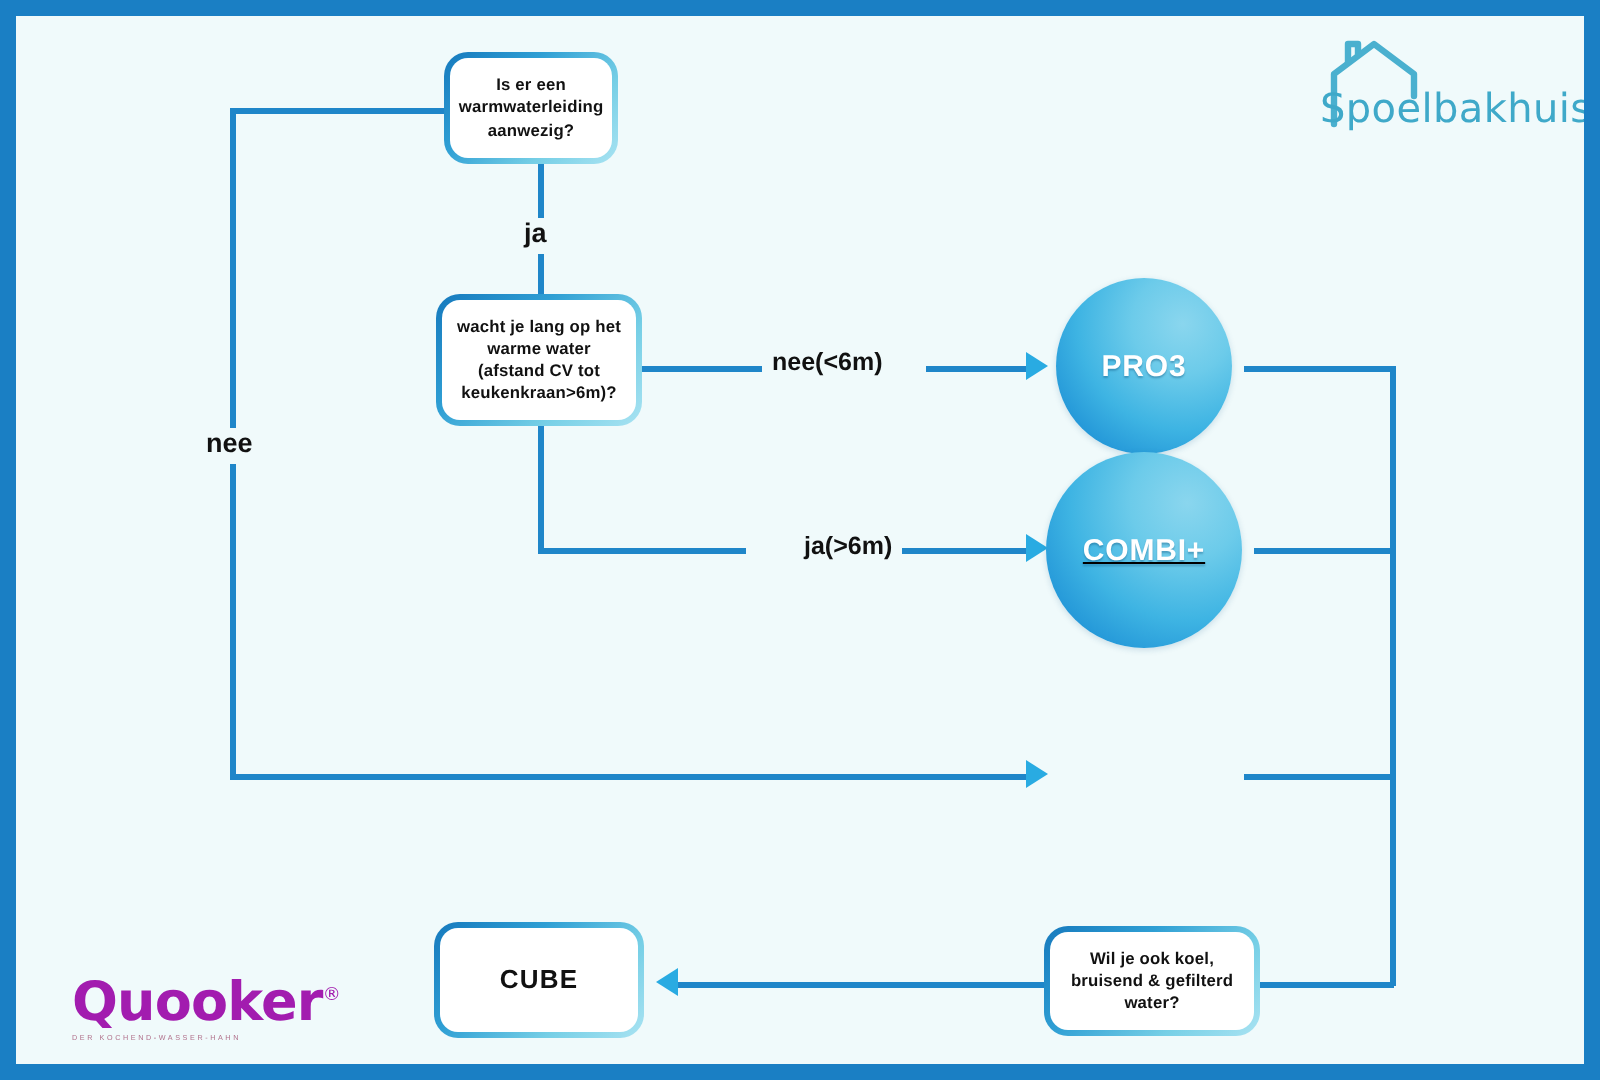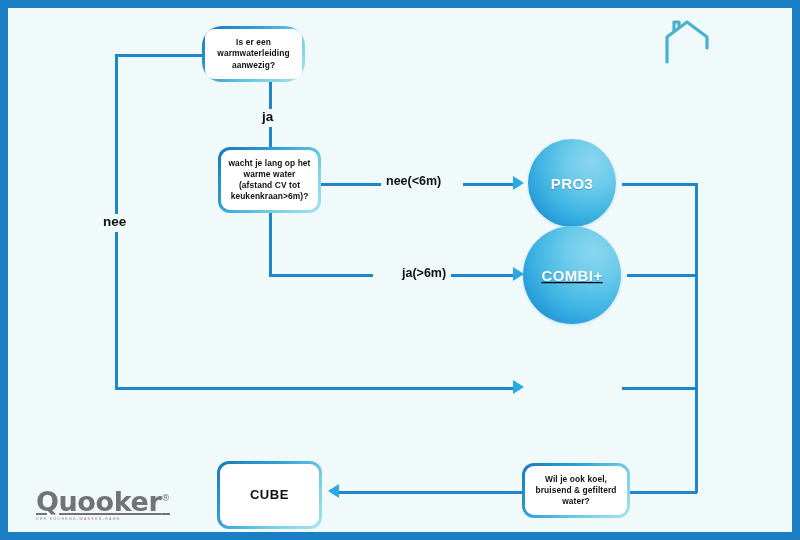--- a/index.html
+++ b/index.html
@@ -92,23 +92,22 @@
   #spoelbak .word{
     position:absolute;left:7px;top:26px;
     font-size:20px;color:#3fa9c9;letter-spacing:.2px;
     font-family:"DejaVu Sans",sans-serif;
   }
   #spoelbak .house{position:absolute;left:8px;top:2px;}
   #quooker{
     position:absolute;left:28px;top:478px;width:130px;height:44px;
   }
   #quooker .qword{
-    font-size:27px;font-weight:bold;color:#737373;letter-spacing:-.4px;
+    font-size:27px;font-weight:bold;color:#a21caf;letter-spacing:-.4px;
     font-family:"DejaVu Sans",sans-serif;
-    text-decoration:underline;
   }
   #quooker .qtag{
     margin-top:0px;font-size:3.6px;letter-spacing:1.3px;color:#b06f8a;
     text-transform:uppercase;
   }
   #quooker .reg{font-size:9px;vertical-align:super;font-weight:normal;}
 </style>
 </head>
 <body>
 
@@ -139,58 +138,59 @@
   <div class="ln h" style="left:622px;top:483px;width:67px;"></div>
 
   <div class="ln h" style="left:330px;top:483px;width:188px;"></div>
   <div class="arrow left" style="left:320px;top:476px;"></div>
 
   <div class="elabel md" style="left:249px;top:101px;">ja</div>
   <div class="elabel md" style="left:90px;top:206px;">nee</div>
   <div class="elabel sm" style="left:373px;top:166px;">nee(&lt;6m)</div>
   <div class="elabel sm" style="left:364px;top:258px;margin-left:25px;">ja(&gt;6m)</div>
 
-  <div class="node-box q-small" style="left:194px;top:18px;width:103px;height:56px;border-radius:20px;">
+  <div class="node-box q-small" style="left:214px;top:18px;width:87px;height:56px;">
     <div class="inner">
       <div class="label">Is er een warmwaterleiding aanwezig?</div>
     </div>
   </div>
 
   <div class="node-box q-small" style="left:210px;top:139px;width:103px;height:66px;">
     <div class="inner">
       <div class="label">wacht je lang op het warme water (afstand CV tot keukenkraan&gt;6m)?</div>
     </div>
   </div>
 
   <div class="node-box q-small" style="left:514px;top:455px;width:108px;height:55px;">
     <div class="inner">
       <div class="label">Wil je ook koel, bruisend &amp; gefilterd water?</div>
     </div>
   </div>
 
-  <div class="node-box q-cube" style="left:209px;top:453px;width:105px;height:68px;">
+  <div class="node-box q-cube" style="left:209px;top:453px;width:105px;height:58px;">
     <div class="inner">
       <div class="label">CUBE</div>
     </div>
   </div>
 
   <div class="circle" style="left:520px;top:131px;width:88px;height:88px;">
     <span>PRO3</span>
   </div>
 
   <div class="circle" style="left:515px;top:218px;width:98px;height:98px;text-decoration:underline;">
     <span>COMBI+</span>
   </div>
 
 
   <div id="spoelbak">
     <svg class="house" width="52" height="48" viewBox="0 0 52 48">
       <path d="M6 44 L6 19 L26 4 L46 19 L46 30" fill="none" stroke="#4ab0cf" stroke-width="3.2" stroke-linecap="round" stroke-linejoin="round"></path>
       <path d="M13 13 L13 4 L18 4 L18 9" fill="none" stroke="#4ab0cf" stroke-width="3.2" stroke-linecap="round" stroke-linejoin="round"></path>
     </svg>
+    <div class="word">Spoelbakhuis</div>
   </div>
 
   <div id="quooker">
     <div class="qword"><span>Quooker</span><span class="reg">®</span></div>
     <div class="qtag">DER KOCHEND-WASSER-HAHN</div>
   </div>
 
 </div>
 
 </body></html>

